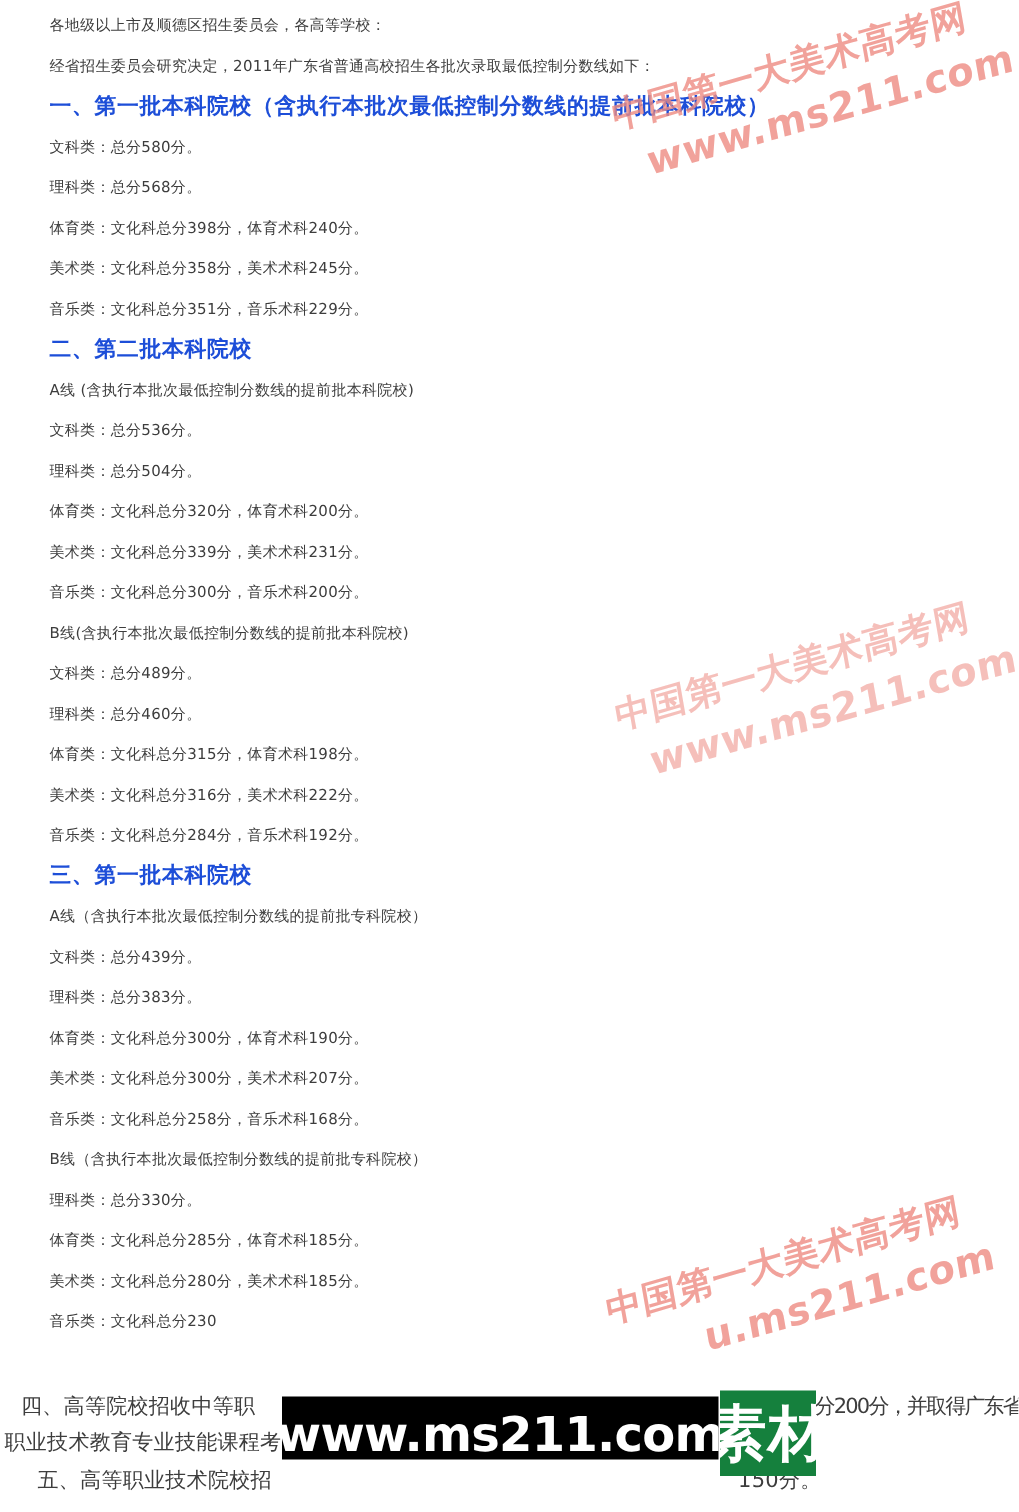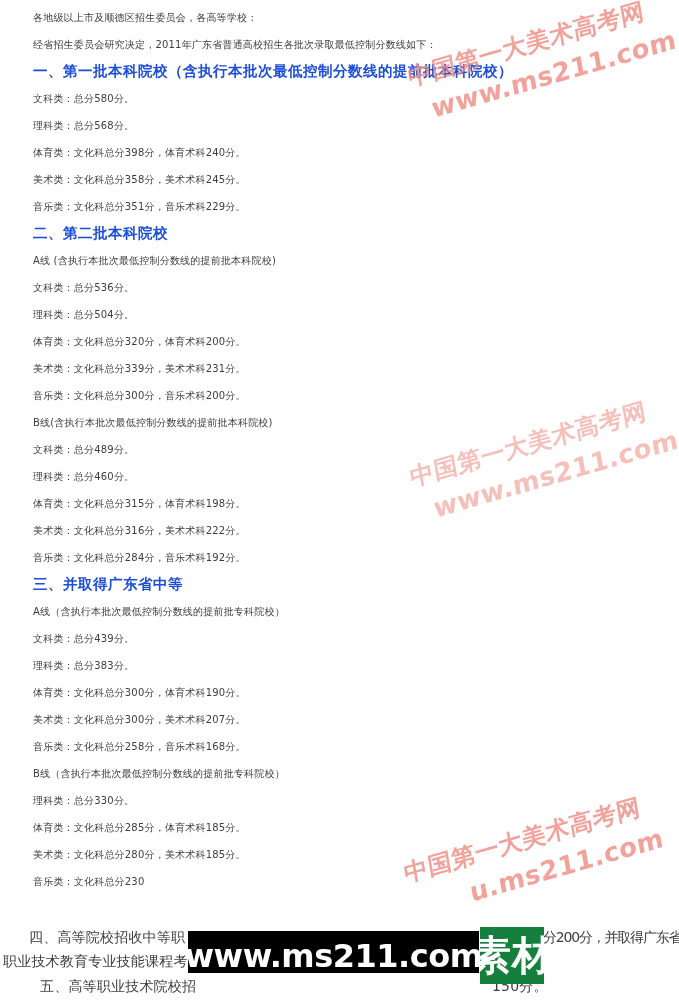--- a/index.html
+++ b/index.html
@@ -98,38 +98,38 @@
       <p class="body">理科类：总分504分。</p>
       <p class="body">体育类：文化科总分320分，体育术科200分。</p>
       <p class="body">美术类：文化科总分339分，美术术科231分。</p>
       <p class="body">音乐类：文化科总分300分，音乐术科200分。</p>
       <p class="body">B线(含执行本批次最低控制分数线的提前批本科院校)</p>
       <p class="body">文科类：总分489分。</p>
       <p class="body">理科类：总分460分。</p>
       <p class="body">体育类：文化科总分315分，体育术科198分。</p>
       <p class="body">美术类：文化科总分316分，美术术科222分。</p>
       <p class="body">音乐类：文化科总分284分，音乐术科192分。</p>
-      <p class="heading">三、并取得广东省中等</p>
+      <p class="heading">三、第一批本科院校</p>
       <p class="body">A线（含执行本批次最低控制分数线的提前批专科院校）</p>
       <p class="body">文科类：总分439分。</p>
       <p class="body">理科类：总分383分。</p>
       <p class="body">体育类：文化科总分300分，体育术科190分。</p>
       <p class="body">美术类：文化科总分300分，美术术科207分。</p>
       <p class="body">音乐类：文化科总分258分，音乐术科168分。</p>
       <p class="body">B线（含执行本批次最低控制分数线的提前批专科院校）</p>
       <p class="body">理科类：总分330分。</p>
       <p class="body">体育类：文化科总分285分，体育术科185分。</p>
       <p class="body">美术类：文化科总分280分，美术术科185分。</p>
       <p class="body">音乐类：文化科总分230</p>
     </div>
 
-  <div class="frag" style="left:29px;top:929px;">四、高等院校招收中等职</div>
+  <div class="frag" style="left:14px;top:929px;">四、高等院校招收中等职</div>
   <div class="frag condensed" style="left:543px;top:929px;">分200分，并取得广东省中等</div>
   <div class="frag" style="left:3px;top:953px;">职业技术教育专业技能课程考</div>
-  <div class="frag" style="left:40px;top:978px;">五、高等职业技术院校招</div>
+  <div class="frag" style="left:25px;top:978px;">五、高等职业技术院校招</div>
   <div class="frag" style="left:492px;top:978px;">150分。</div>
 
   <div class="wm wm-1">
     <div class="l1">中国第一大美术高考网</div>
     <div class="l2">www.ms211.com</div>
   </div>
   <div class="wm wm-2">
     <div class="l1">中国第一大美术高考网</div>
     <div class="l2">www.ms211.com</div>
   </div>

